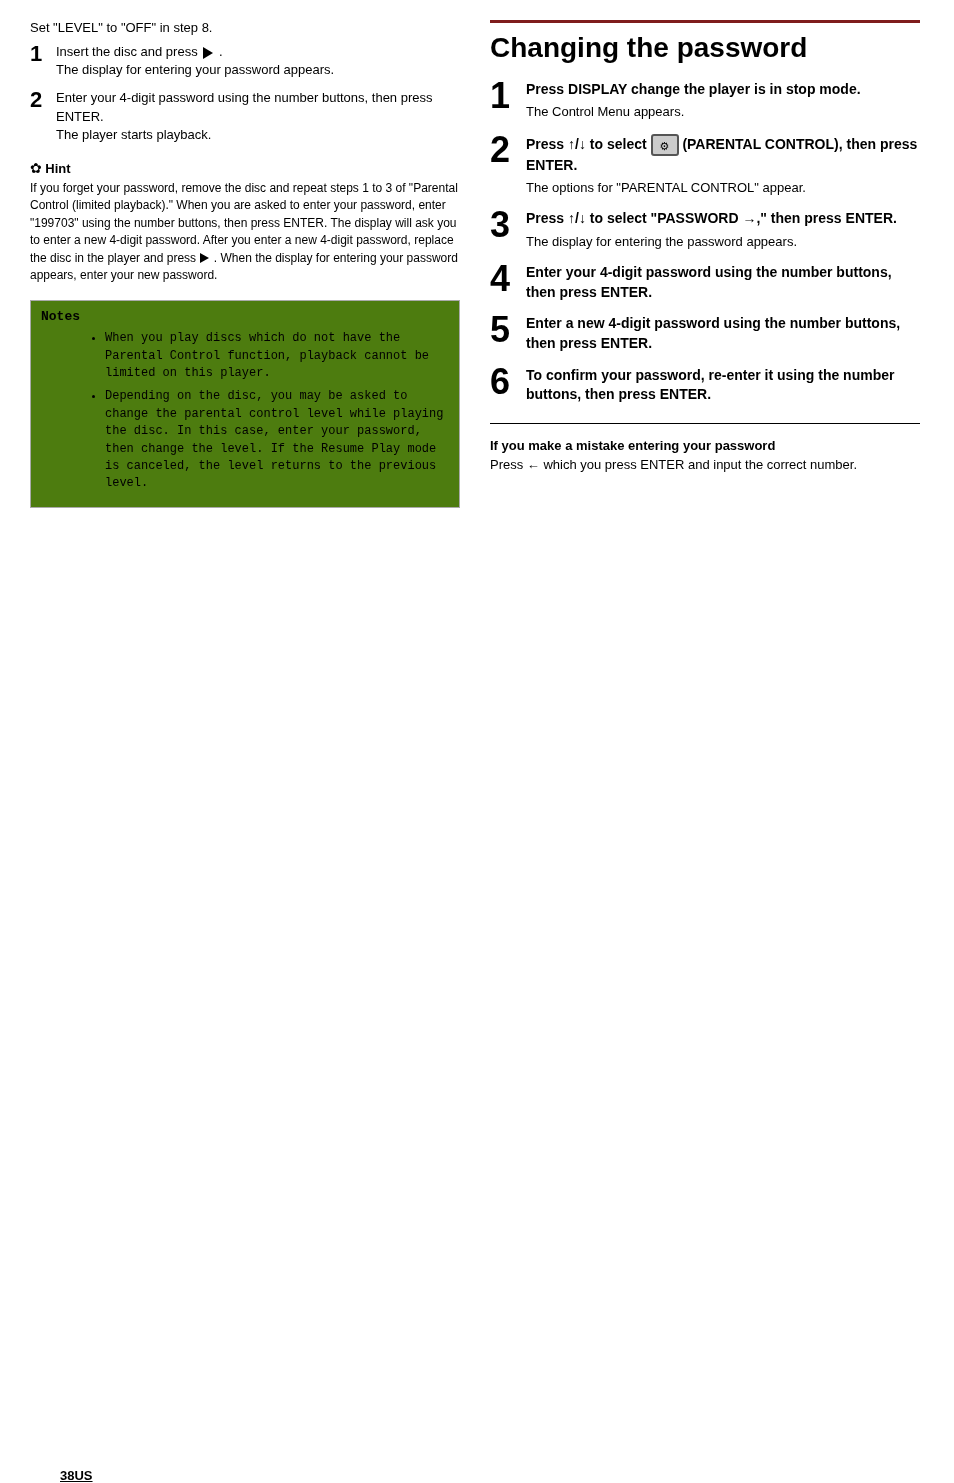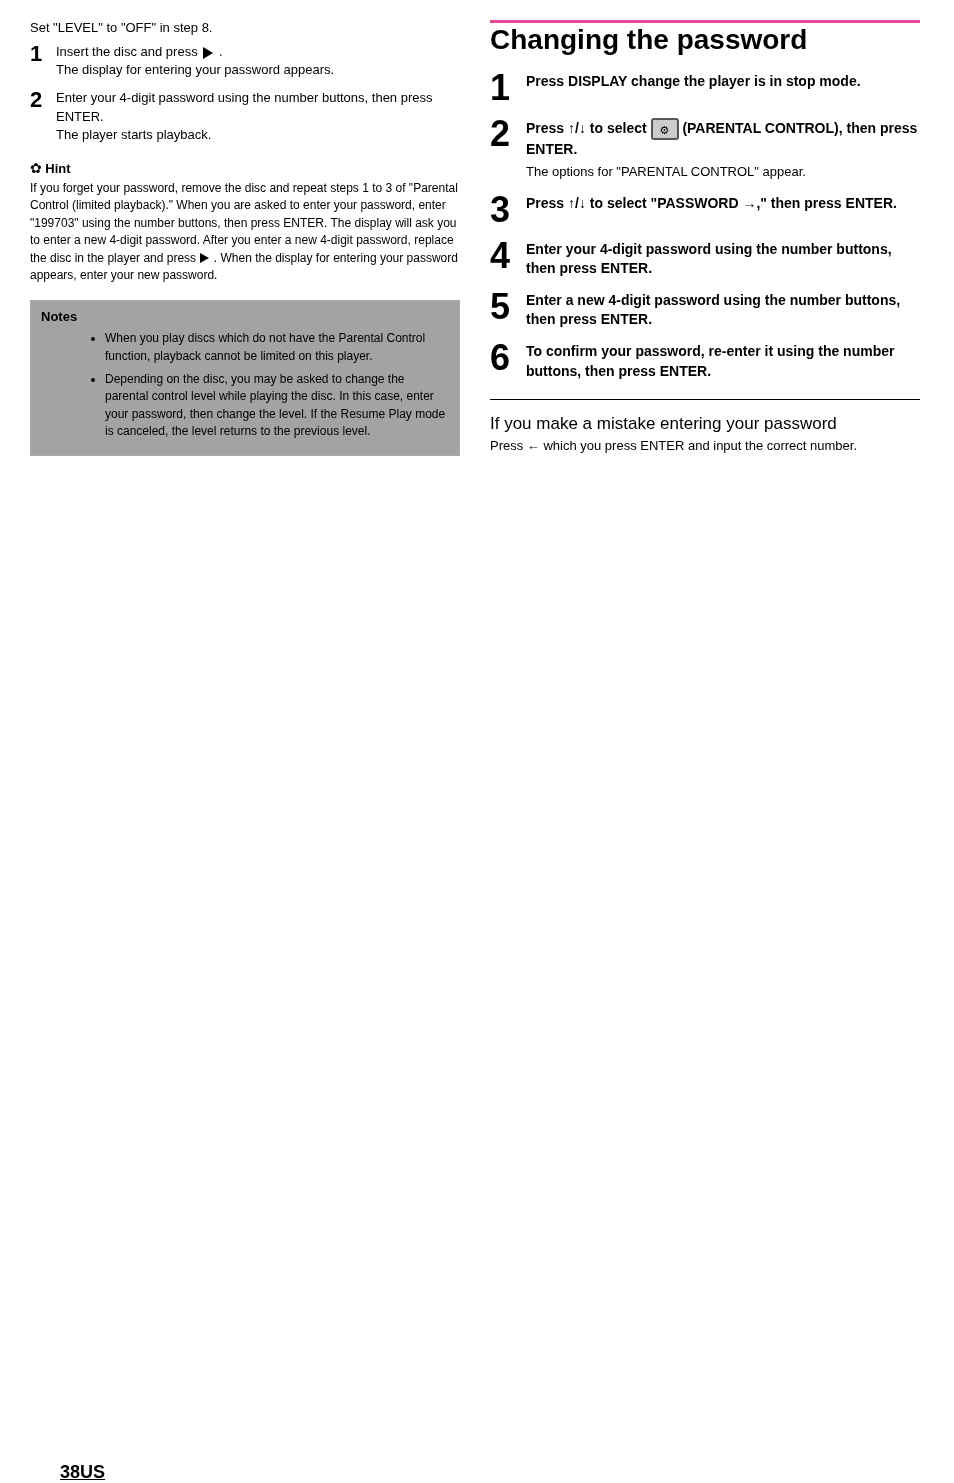--- a/index.html
+++ b/index.html
@@ -17,22 +17,22 @@
       gap: 30px;
       width: 100%;
     }
     .left-column {
       flex: 1;
       max-width: 430px;
     }
     .right-column {
       flex: 1;
       max-width: 430px;
-      border-top: 3px solid #ec4899;
-      padding-top: 2px;
+      border-top: 3px solid #7f1d1d;
+      padding-top: 10px;
     }
     .section-title-bold {
       font-weight: bold;
       font-size: 13px;
       margin-bottom: 3px;
     }
     .section-subtitle {
       font-size: 13px;
       margin-bottom: 8px;
     }
@@ -81,44 +81,45 @@
     .hint-title {
       font-size: 13px;
       margin-bottom: 4px;
     }
     .hint-body {
       font-size: 12px;
       line-height: 1.45;
     }
     .notes-box {
       border: 1px solid #aaa;
-      background: #a3a3a3;
+      background: #4d7c0f;
       padding: 8px 10px 8px 10px;
       margin-top: 14px;
+      font-family: Liberation Mono, monospace;
     }
     .notes-header {
       font-weight: bold;
       font-size: 13px;
       margin-bottom: 6px;
     }
     .notes-list {
       list-style: disc;
       padding-left: 16px;
     }
     .notes-list li {
       font-size: 12px;
       line-height: 1.45;
       margin-bottom: 6px;
       margin-left: 48px;
     }
     .page-number {
       position: absolute;
       bottom: 20px;
       left: 30px;
-      font-size: 18px;
+      font-size: 13px;
       font-weight: bold;
       text-decoration: underline;
     }
     .section-header-large {
       font-size: 28px;
       font-weight: bold;
       margin-bottom: 14px;
       line-height: 1.1;
     }
     .divider-line {
@@ -128,22 +129,22 @@
     }
     .step-body {
       padding-top: 2px;
     }
     .step-sub {
       font-size: 13px;
       font-weight: normal;
       margin-top: 4px;
     }
     .bottom-section-title {
-      font-weight: normal;
-      font-size: 17px;
+      font-weight: bold;
+      font-size: 13px;
       margin-bottom: 4px;
     }
   </style>
 </head>
 <body>
 
 <div style="position:relative; min-height:1483px;">
   <div class="page-container">
 
     <div class="left-column">
@@ -200,37 +201,39 @@
     <div class="right-column">
 
       <div class="section-header-large">Changing the password</div>
 
       <ul class="numbered-list">
 
         <li>
           <span class="num-right">1</span>
           <div class="list-content-right step-body">
             <strong>Press DISPLAY change the player is in stop mode.</strong>
+            <div class="step-sub">The Control Menu appears.</div>
           </div>
         </li>
 
         <li>
           <span class="num-right">2</span>
           <div class="list-content-right step-body">
             <strong>Press ↑/↓ to select </strong>
             <span style="display:inline-block;width:28px;height:22px;border:2px solid #555;border-radius:3px;vertical-align:middle;background:#ccc;text-align:center;font-size:11px;line-height:20px;">⚙</span>
             <strong> (PARENTAL CONTROL), then press ENTER.</strong>
             <div class="step-sub">The options for "PARENTAL CONTROL" appear.</div>
           </div>
         </li>
 
         <li>
           <span class="num-right">3</span>
           <div class="list-content-right step-body">
             <strong>Press ↑/↓ to select "PASSWORD →," then press ENTER.</strong>
+            <div class="step-sub">The display for entering the password appears.</div>
           </div>
         </li>
 
         <li>
           <span class="num-right">4</span>
           <div class="list-content-right step-body">
             <strong>Enter your 4-digit password using the number buttons, then press ENTER.</strong>
           </div>
         </li>
 

